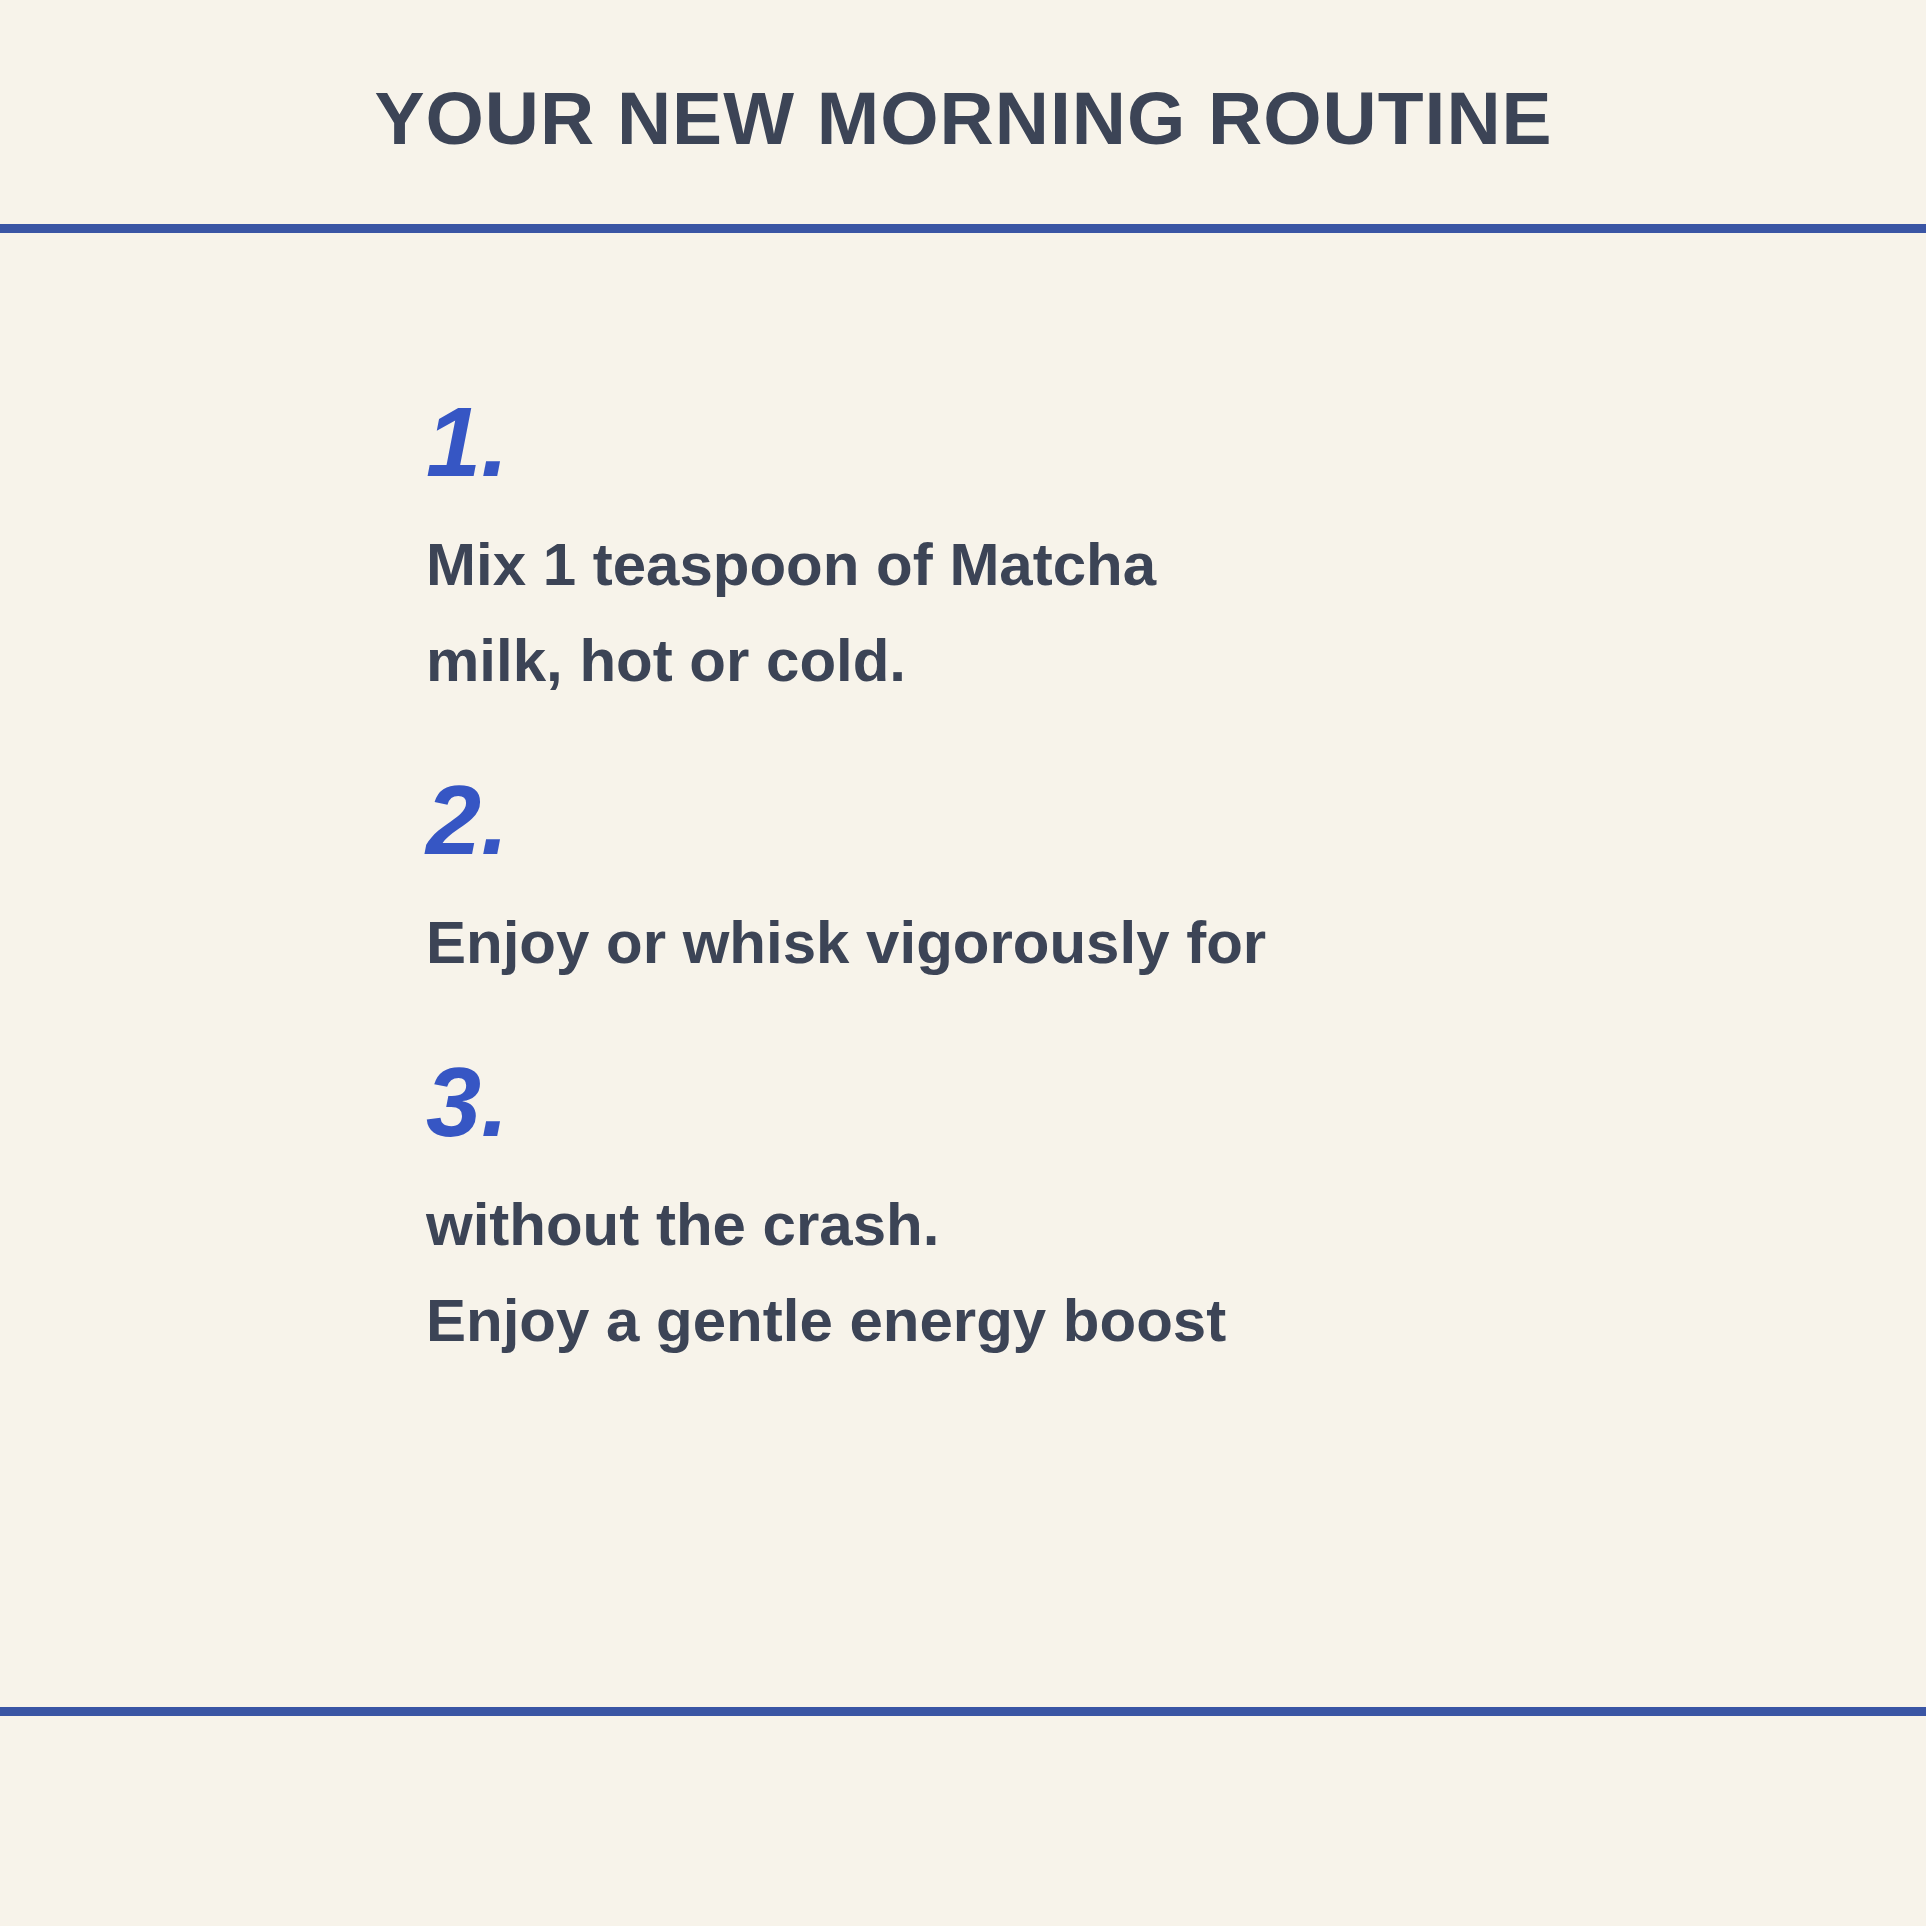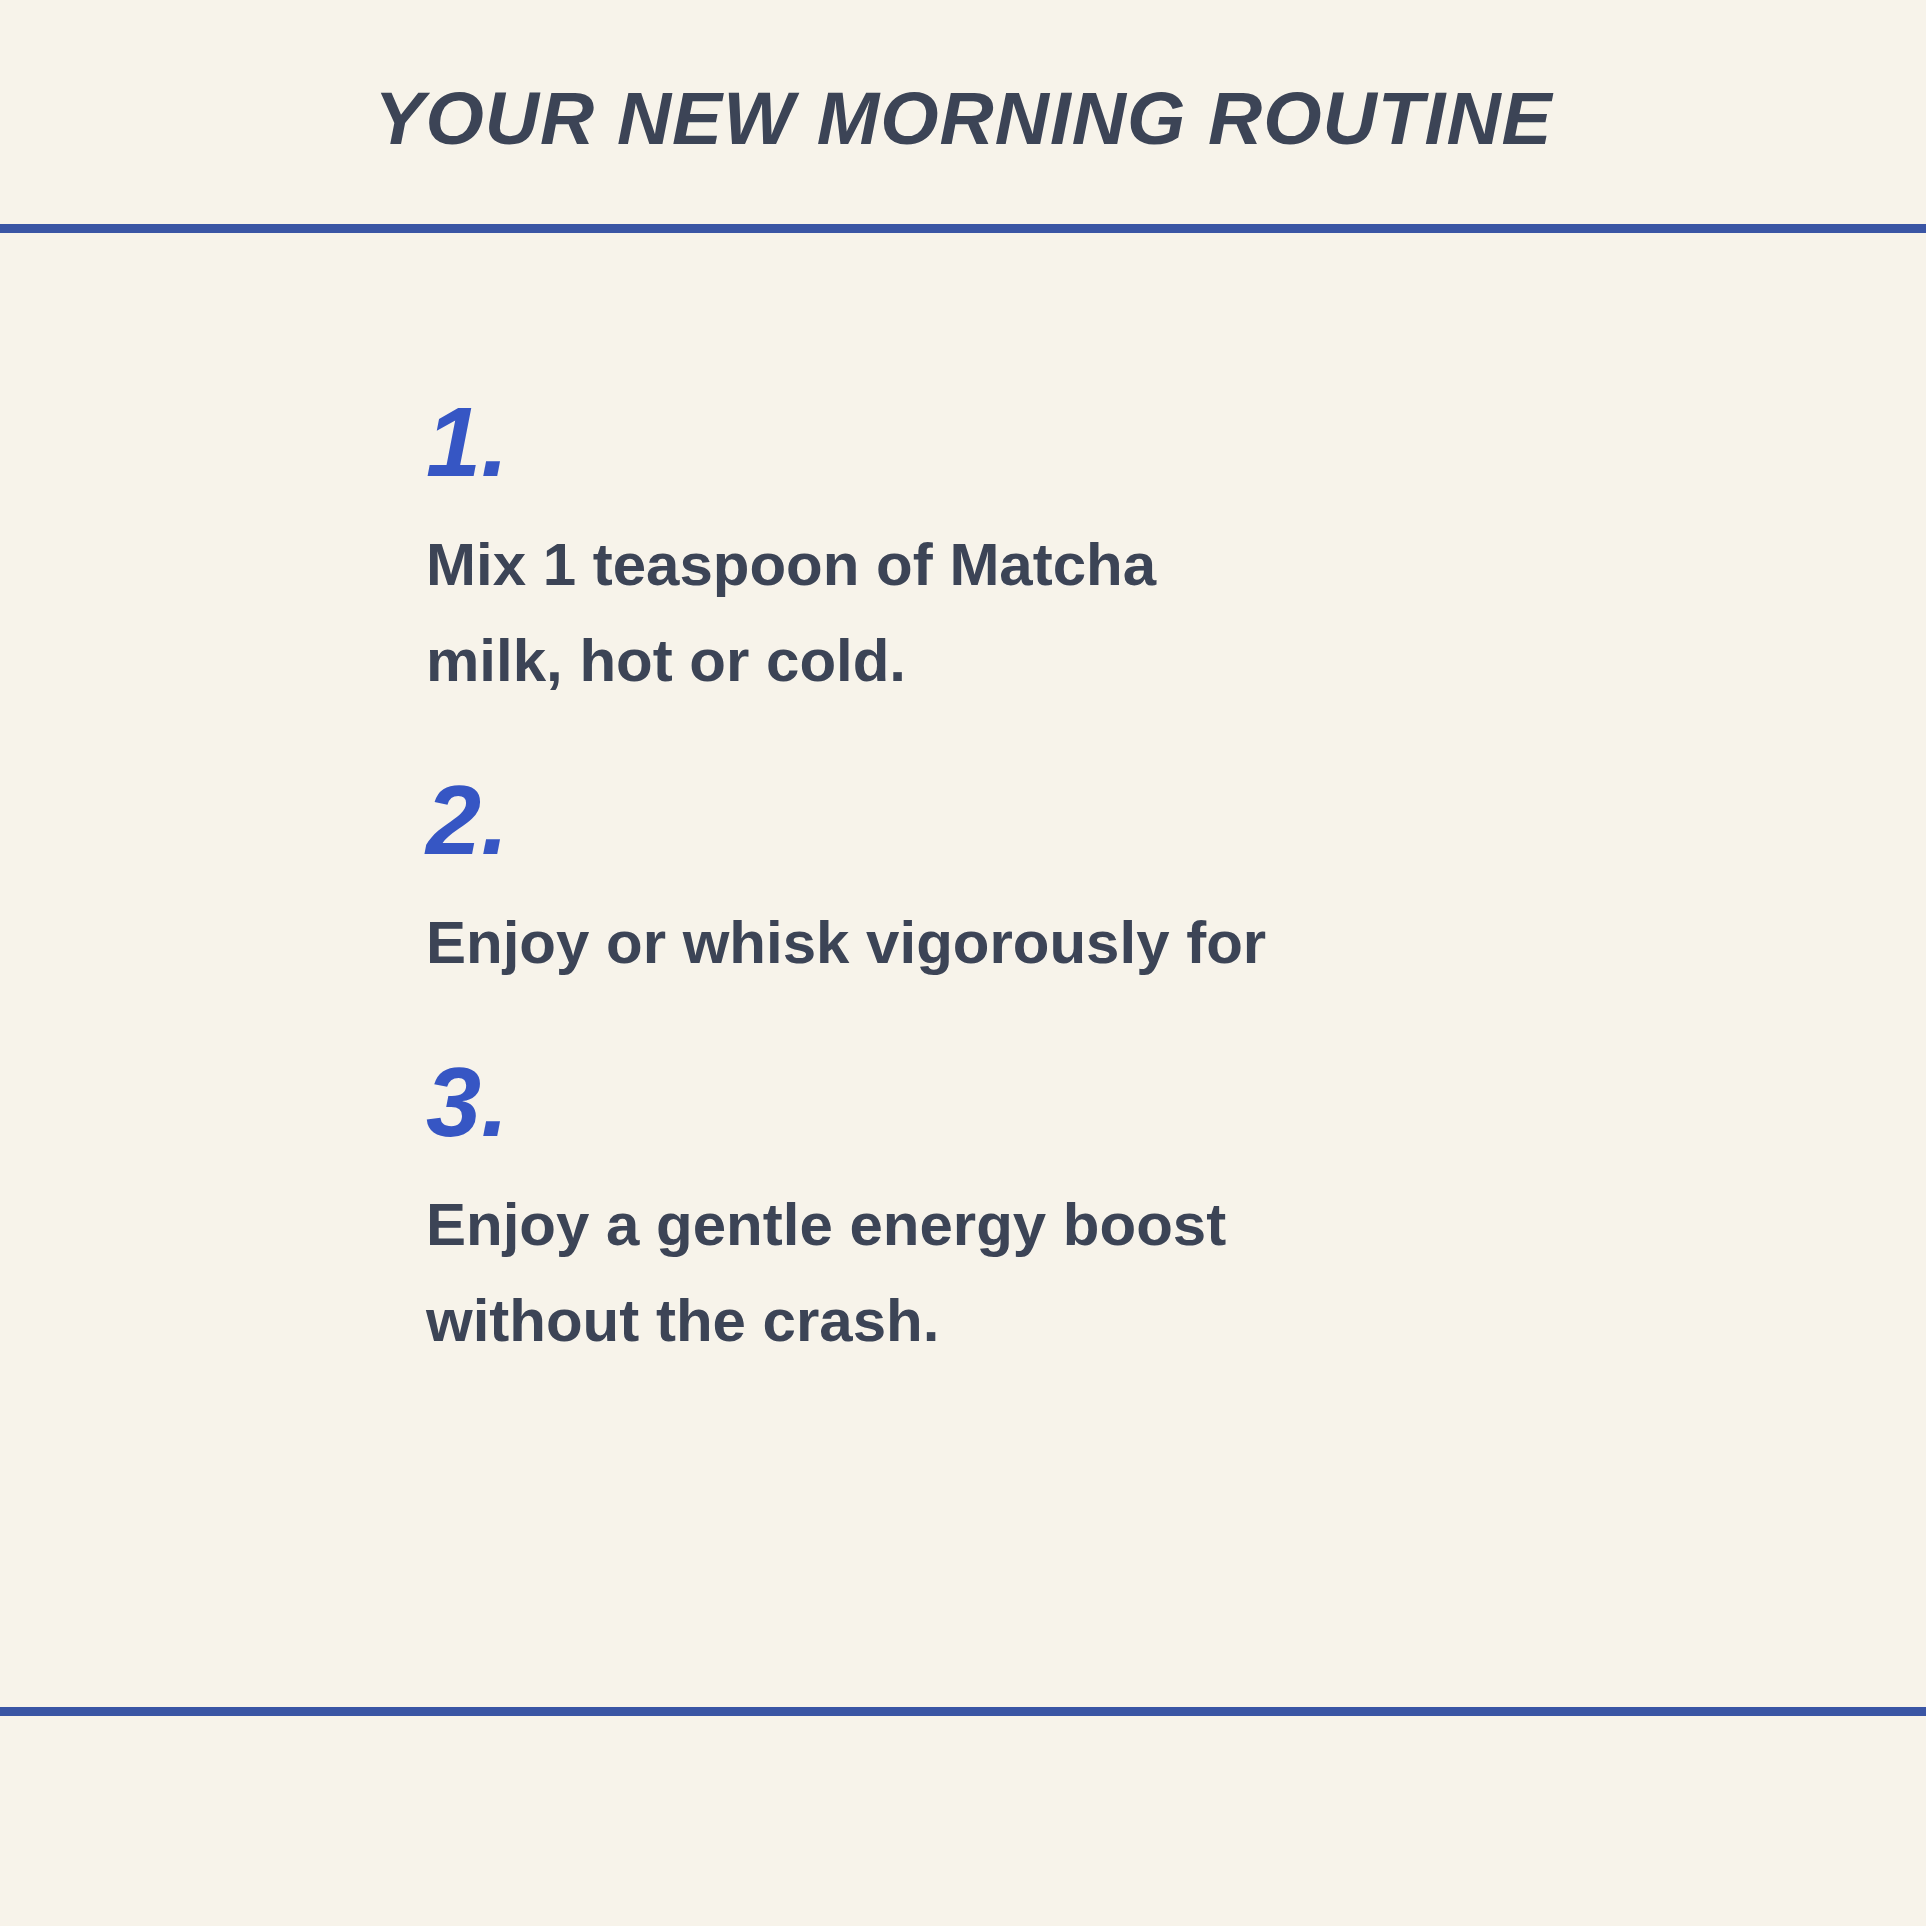--- a/index.html
+++ b/index.html
@@ -19,21 +19,20 @@
     position: absolute;
     top: 75px;
     left: 0;
     width: 100%;
     text-align: center;
     font-size: 75px;
     font-weight: 700;
     letter-spacing: 1px;
     color: #3C4456;
     white-space: nowrap;
-    font-style: italic;
   }
   .divider {
     position: absolute;
     left: 0;
     width: 100%;
     height: 9px;
     background: #3A55A4;
   }
   .divider-top { top: 224px; }
   .divider-bottom { top: 1707px; }
@@ -80,22 +79,22 @@
       <div class="step-line">milk, hot or cold.</div>
     </section>
 
     <section class="step">
       <div class="step-number">2.</div>
       <div class="step-line">Enjoy or whisk vigorously for</div>
     </section>
 
     <section class="step">
       <div class="step-number">3.</div>
+      <div class="step-line">without the crash.</div>
       <div class="step-line">Enjoy a gentle energy boost</div>
-      <div class="step-line">without the crash.</div>
     </section>
 
   </div>
 
   <div class="divider divider-bottom"></div>
 
 </div>
 
 
 </body></html>

